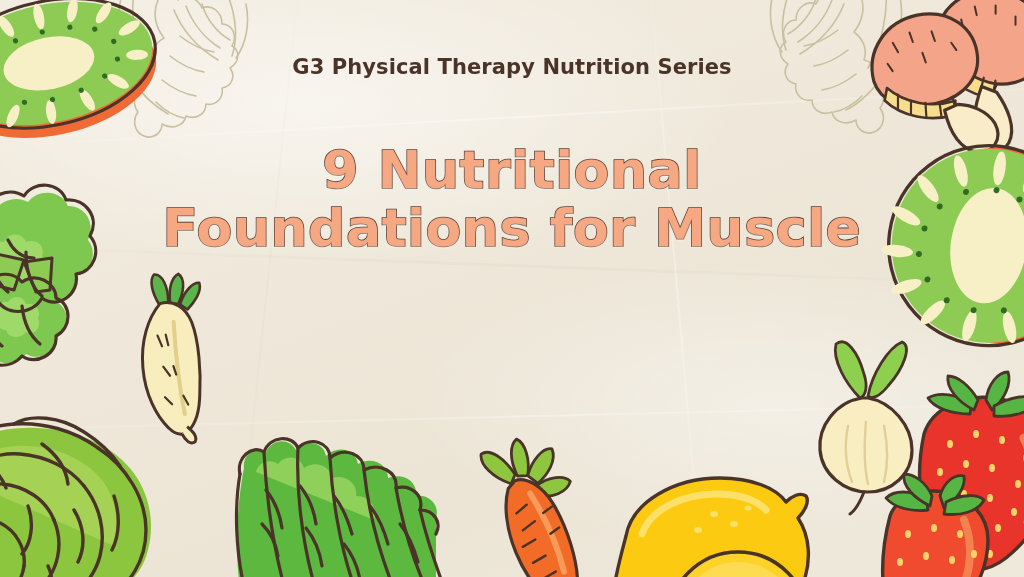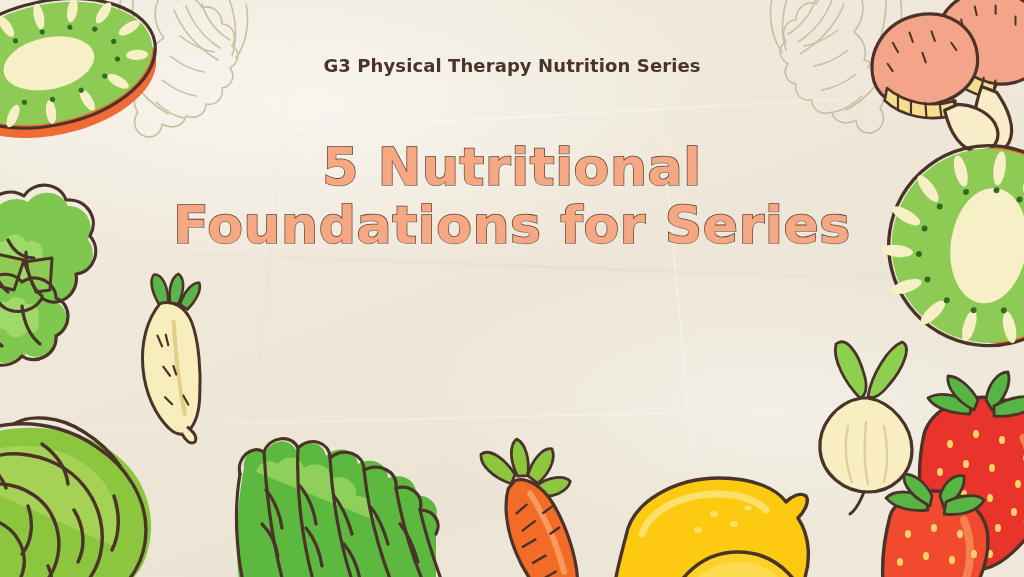--- a/index.html
+++ b/index.html
@@ -28,21 +28,21 @@
 
   
   #text-block{
     position:absolute;left:0;right:0;top:0;z-index:40;
     display:flex;flex-direction:column;align-items:center;
   }
   #eyebrow{
     margin-top:55px;
     font-family:"DejaVu Sans", sans-serif;
     font-weight:bold;
-    font-size:18px;
+    font-size:21px;
     letter-spacing:.1px;
     color:#4a3328;
     white-space:nowrap;
   }
   #headline{
     margin-top:62px;
     text-align:center;
     font-family:"DejaVu Sans", sans-serif;
     font-weight:bold;
     font-size:52px;
@@ -495,18 +495,18 @@
           <ellipse cx="154" cy="132" rx="3" ry="4"></ellipse>
           <ellipse cx="120" cy="152" rx="3" ry="4"></ellipse>
         </g>
       </g>
     </svg>
   </div>
 
   <div id="text-block">
     <div id="eyebrow">G3 Physical Therapy Nutrition Series</div>
     <div id="headline">
-      <span class="ln">5 Nutritional</span>
-      <span class="ln">Foundations for Series</span>
+      <span class="ln">9 Nutritional</span>
+      <span class="ln">Foundations for Muscle</span>
     </div>
   </div>
 
 </div>
 
 </body></html>

